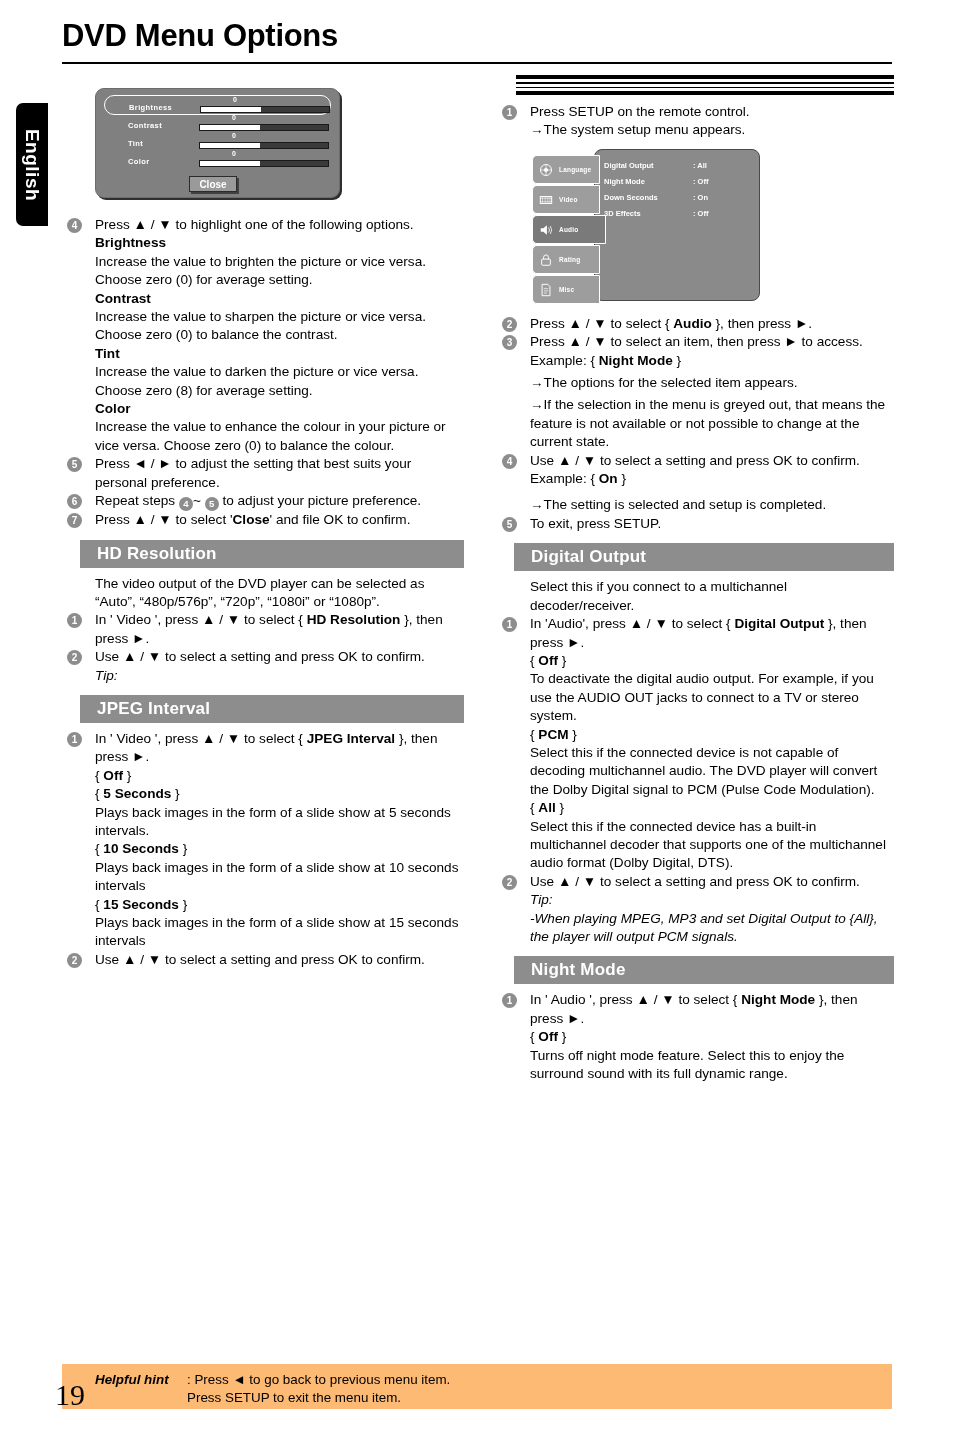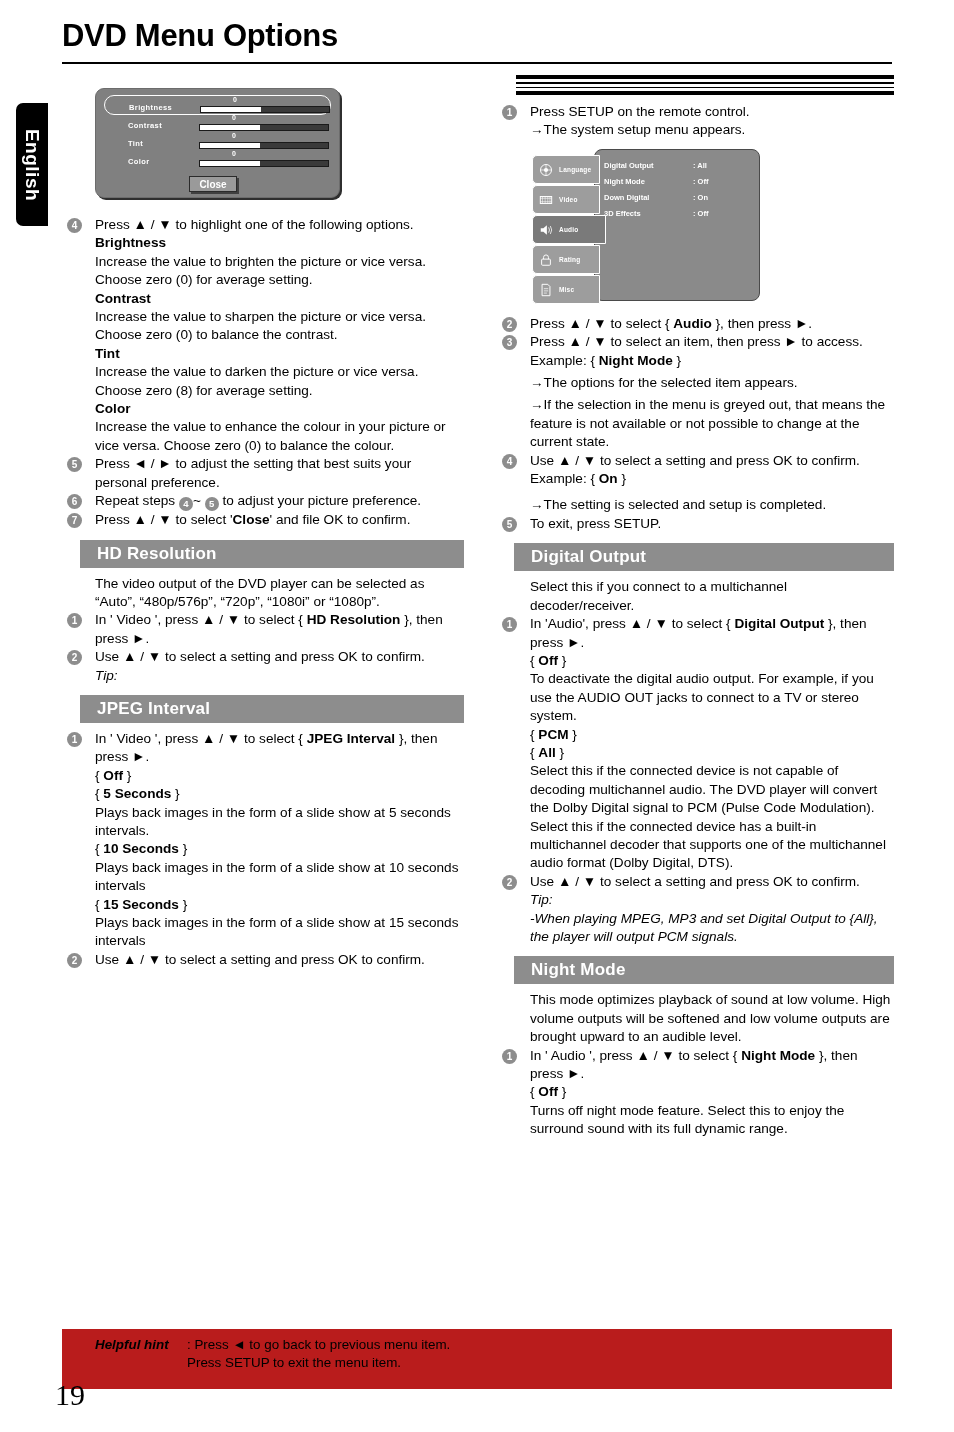--- a/index.html
+++ b/index.html
@@ -271,24 +271,24 @@
     font-weight: bold;
     color: #ffffff;
   }
   .osd-item .k { position: absolute; left: 0; top: 2px; }
   .osd-item .v { position: absolute; left: 89px; top: 2px; }
 
   
   .hint {
     position: absolute;
     left: 62px;
-    top: 1329px;
+    top: 1364px;
     width: 830px;
-    height: 60px;
-    background: #b91c1c;
+    height: 45px;
+    background: #fdba74;
   }
   .hint-label {
     position: absolute;
     left: 33px;
     top: 8px;
     font-size: 13.4px;
     font-weight: bold;
     font-style: italic;
   }
   .hint-l1 { position: absolute; left: 125px; top: 8px; font-size: 13.4px; }
@@ -473,21 +473,21 @@
     <div class="osd-items">
       <div class="osd-item">
         <span class="k">Digital Output</span>
         <span class="v">: All</span>
       </div>
       <div class="osd-item">
         <span class="k">Night  Mode</span>
         <span class="v">: Off</span>
       </div>
       <div class="osd-item">
-        <span class="k">Down Digital</span>
+        <span class="k">Down Seconds</span>
         <span class="v">: On</span>
       </div>
       <div class="osd-item">
         <span class="k">3D Effects</span>
         <span class="v">: Off</span>
       </div>
     </div>
   </div>
 
   <div class="step" style="padding-left:36px">
@@ -521,32 +521,31 @@
 
   <div class="sec-head">Digital Output</div>
   <div class="p" style="padding-left:36px">Select this if you connect to a multichannel decoder/receiver.</div>
   <div class="step" style="padding-left:36px">
     <span class="bullet" style="left:8px">1</span>
     <span>In 'Audio', press ▲ / ▼ to select {</span> <b>Digital Output</b> <span>}, then press ►.</span>
   </div>
   <div class="p" style="padding-left:36px">{&nbsp;<b>Off</b>&nbsp;}</div>
   <div class="p" style="padding-left:36px">To deactivate the digital audio output. For example, if you use the AUDIO OUT jacks to connect to a TV or stereo system.</div>
   <div class="p" style="padding-left:36px">{&nbsp;<b>PCM</b>&nbsp;}</div>
+  <div class="p" style="padding-left:36px">Select this if the connected device is not capable of decoding multichannel audio. The DVD player will convert the Dolby Digital signal to PCM (Pulse Code Modulation).</div>
   <div class="p" style="padding-left:36px">{&nbsp;<b>All</b>&nbsp;}</div>
-  <div class="p" style="padding-left:36px">Select this if the connected device is not capable of decoding multichannel audio. The DVD player will convert the Dolby Digital signal to PCM (Pulse Code Modulation).</div>
   <div class="p" style="padding-left:36px">Select this if the connected device has a built-in multichannel decoder that supports one of the multichannel audio format (Dolby Digital, DTS).</div>
   <div class="step" style="padding-left:36px">
     <span class="bullet" style="left:8px">2</span>
     <span>Use ▲ / ▼ to select a setting  and press OK to confirm.</span>
   </div>
   <div class="p ital" style="padding-left:36px">Tip:</div>
   <div class="p ital" style="padding-left:36px">-When playing MPEG, MP3 and set Digital Output to {All}, the player will output PCM signals.</div>
 
   <div class="sec-head">Night Mode</div>
-  <div class="p" style="padding-left:36px">This mode optimizes playback of sound at low volume. High volume outputs will be softened and low volume outputs are brought upward to an audible level.</div>
   <div class="step" style="padding-left:36px">
     <span class="bullet" style="left:8px">1</span>
     <span>In  '  Audio  ', press ▲ / ▼ to select {</span> <b>Night Mode</b> <span>}, then press ►.</span>
   </div>
   <div class="p" style="padding-left:36px">{&nbsp;<b>Off</b>&nbsp;}</div>
   <div class="p" style="padding-left:36px">Turns off night mode feature. Select this to enjoy the surround sound with its full dynamic range.</div>
 
 </div>
 
 <div class="hint">

